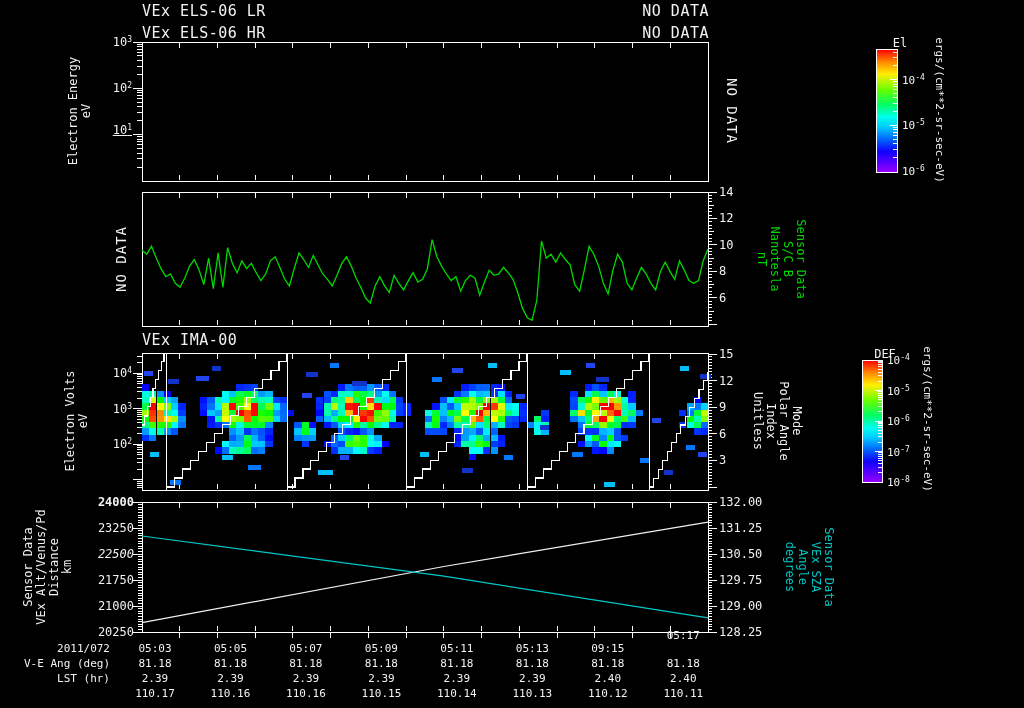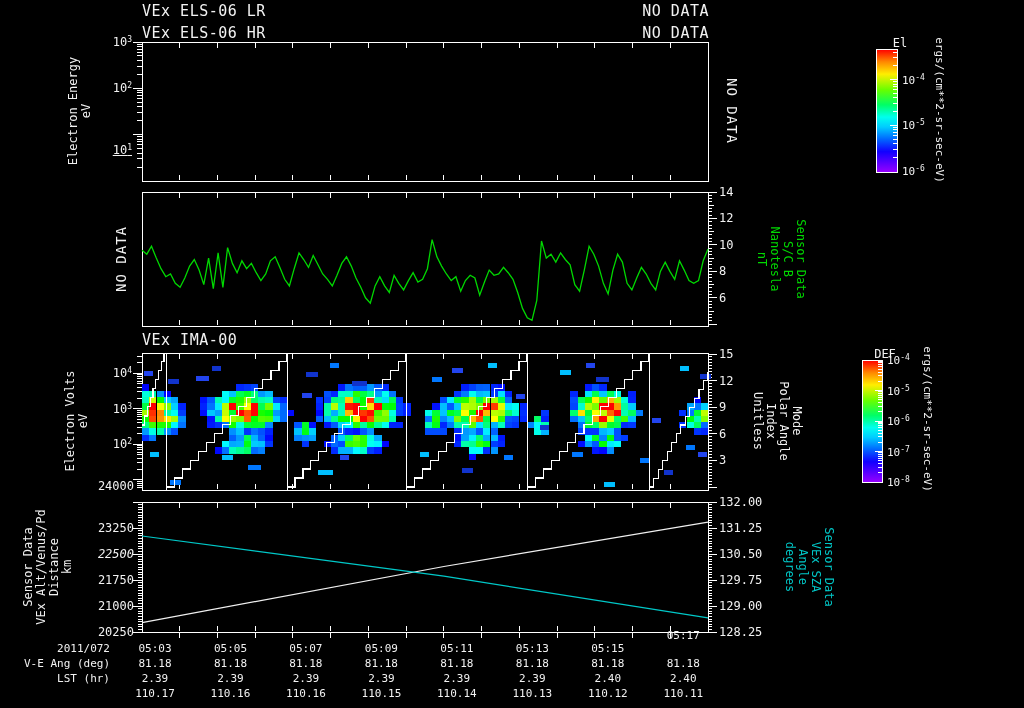--- a/index.html
+++ b/index.html
@@ -1013,35 +1013,35 @@
   <div class="tick ca" style="left:872px;top:348px">DEF</div>
   <div class="rot rotR small" style="left:939px;top:110px">ergs/(cm**2-sr-sec-eV)</div>
   <div class="rot rotR small" style="left:927px;top:419px">ergs/(cm**2-sr-sec-eV)</div>
 
   <div class="tick ra2 small" style="left:110px;top:643px">2011/072</div>
   <div class="tick ra2 small" style="left:110px;top:658px">V-E Ang (deg)</div>
   <div class="tick ra2 small" style="left:110px;top:673px">LST (hr)</div>
   <div class="tick ra2 small" style="left:110px;top:716px">F10.7 (sfu)</div>
 <div class="tick ra2" style="left: 132px; top: 36px;">10<sup>3</sup></div>
     <div class="tick ra2" style="left: 132px; top: 82.33px;">10<sup>2</sup></div>
-    <div class="tick ra2" style="left: 132px; top: 144px; text-decoration: underline;">10<sup>1</sup></div>
+    <div class="tick ra2" style="left: 132px; top: 124px; text-decoration: underline;">10<sup>1</sup></div>
     <div class="tick " style="left: 719px; top: 186px;">14</div>
     <div class="tick " style="left: 719px; top: 212.46px;">12</div>
     <div class="tick " style="left: 719px; top: 238.92px;">10</div>
     <div class="tick " style="left: 719px; top: 265.38px;">8</div>
     <div class="tick " style="left: 719px; top: 291.84px;">6</div>
     <div class="tick ra2" style="left: 132px; top: 367.235px;">10<sup>4</sup></div>
     <div class="tick ra2" style="left: 132px; top: 402.735px;">10<sup>3</sup></div>
     <div class="tick ra2" style="left: 132px; top: 438.235px;">10<sup>2</sup></div>
     <div class="tick " style="left: 719px; top: 348px;">15</div>
     <div class="tick " style="left: 719px; top: 374.604px;">12</div>
     <div class="tick " style="left: 719px; top: 401.208px;">9</div>
     <div class="tick " style="left: 719px; top: 427.812px;">6</div>
     <div class="tick " style="left: 719px; top: 454.416px;">3</div>
-    <div class="tick ra2" style="left: 134px; top: 480px;">24000</div>
+    <div class="tick ra2" style="left: 134px; top: 496px; font-weight: bold;">24000</div>
     <div class="tick ra2" style="left: 134px; top: 522px;">23250</div>
     <div class="tick ra2" style="left: 134px; top: 548px; font-style: italic;">22500</div>
     <div class="tick ra2" style="left: 134px; top: 574px;">21750</div>
     <div class="tick ra2" style="left: 134px; top: 600px;">21000</div>
     <div class="tick ra2" style="left: 134px; top: 626px;">20250</div>
     <div class="tick " style="left: 719px; top: 496px;">132.00</div>
     <div class="tick " style="left: 719px; top: 522px;">131.25</div>
     <div class="tick " style="left: 719px; top: 548px;">130.50</div>
     <div class="tick " style="left: 719px; top: 574px;">129.75</div>
     <div class="tick " style="left: 719px; top: 600px;">129.00</div>
@@ -1063,21 +1063,21 @@
     <div class="tick ca small" style="left: 368.4px; top: 673px;">2.39</div>
     <div class="tick ca small" style="left: 368.4px; top: 688px; text-align: center;">110.15</div>
     <div class="tick ca small" style="left: 443.867px; top: 643px;">05:11</div>
     <div class="tick ca small" style="left: 443.867px; top: 658px;">81.18</div>
     <div class="tick ca small" style="left: 443.867px; top: 673px;">2.39</div>
     <div class="tick ca small" style="left: 443.867px; top: 688px;">110.14</div>
     <div class="tick ca small" style="left: 519.333px; top: 643px;">05:13</div>
     <div class="tick ca small" style="left: 519.333px; top: 658px;">81.18</div>
     <div class="tick ca small" style="left: 519.333px; top: 673px;">2.39</div>
     <div class="tick ca small" style="left: 519.333px; top: 688px;">110.13</div>
-    <div class="tick ca small" style="left: 594.8px; top: 643px;">05:15</div>
+    <div class="tick ca small" style="left: 594.8px; top: 643px;">09:15</div>
     <div class="tick ca small" style="left: 594.8px; top: 658px;">81.18</div>
     <div class="tick ca small" style="left: 594.8px; top: 673px;">2.40</div>
     <div class="tick ca small" style="left: 594.8px; top: 688px;">110.12</div>
     <div class="tick ca small" style="left: 670.267px; top: 630px;">05:17</div>
     <div class="tick ca small" style="left: 670.267px; top: 658px;">81.18</div>
     <div class="tick ca small" style="left: 670.267px; top: 673px;">2.40</div>
     <div class="tick ca small" style="left: 670.267px; top: 688px;">110.11</div>
     <div class="tick small" style="left: 902px; top: 73.6357px;">10<sup>-4</sup></div>
     <div class="tick small" style="left: 902px; top: 119.361px;">10<sup>-5</sup></div>
     <div class="tick small" style="left: 902px; top: 165.086px;">10<sup>-6</sup></div>

